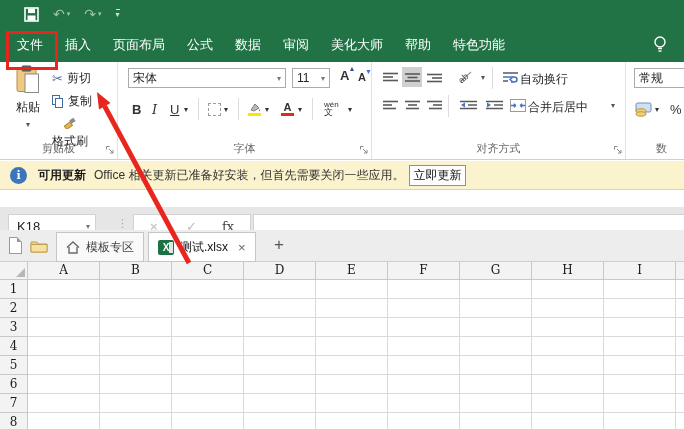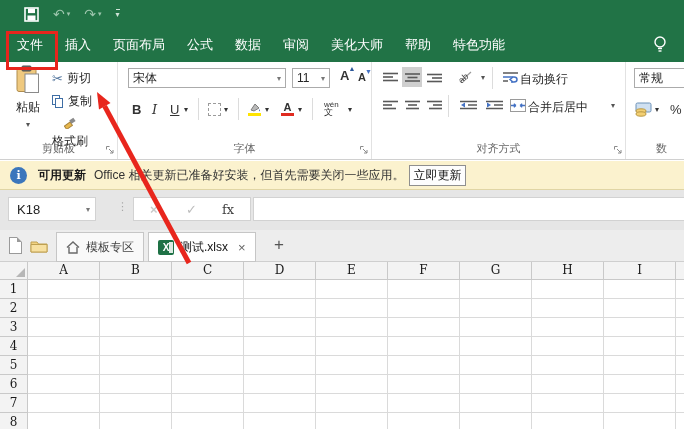--- a/index.html
+++ b/index.html
@@ -74,21 +74,21 @@
   .info-circle { width:17px; height:17px; border-radius:50%; background:#3b76bc; color:#fff;
                  font-size:11px; font-weight:bold; display:flex; align-items:center;
                  justify-content:center; margin-left:10px; font-family:"DejaVu Serif", serif; }
   .msg-title { font-weight:bold; margin-left:11px; color:#1a1a1a; }
   .msg-text { margin-left:8px; color:#333; }
   .msg-btn { position:absolute; left:409px; top:4px; width:57px; height:21px; background:#fdfdfd;
              border:1px solid #8f8f8f; font-size:12px; display:flex; align-items:center;
              justify-content:center; color:#111; }
 
   
-  .formularow { position:absolute; top:190px; left:0; width:684px; height:40px; background:#e6e6e6; }
+  .formularow { position:absolute; top:207px; left:0; width:684px; height:40px; background:#e6e6e6; }
   .namebox { position:absolute; left:8px; top:7px; width:88px; height:24px; background:#fff;
              border:1px solid #d2d2d2; display:flex; align-items:center; font-size:13px;
              color:#222; padding-left:8px; }
   .namebox .drop8 { position:absolute; right:5px; color:#777; }
   .fdots { position:absolute; left:117px; top:10px; color:#a8a8a8; font-size:11px; letter-spacing:0; }
   .fxbox { position:absolute; left:133px; top:7px; width:118px; height:24px; background:#fff;
            border:1px solid #d2d2d2; display:flex; align-items:center; }
   .fx-cancel { position:absolute; left:16px; color:#c9c9c9; font-size:13px; font-weight:bold; }
   .fx-enter { position:absolute; left:52px; color:#bdbdbd; font-size:13px; }
   .fx-fn { position:absolute; left:88px; color:#3f3f3f; font-size:13px; 

